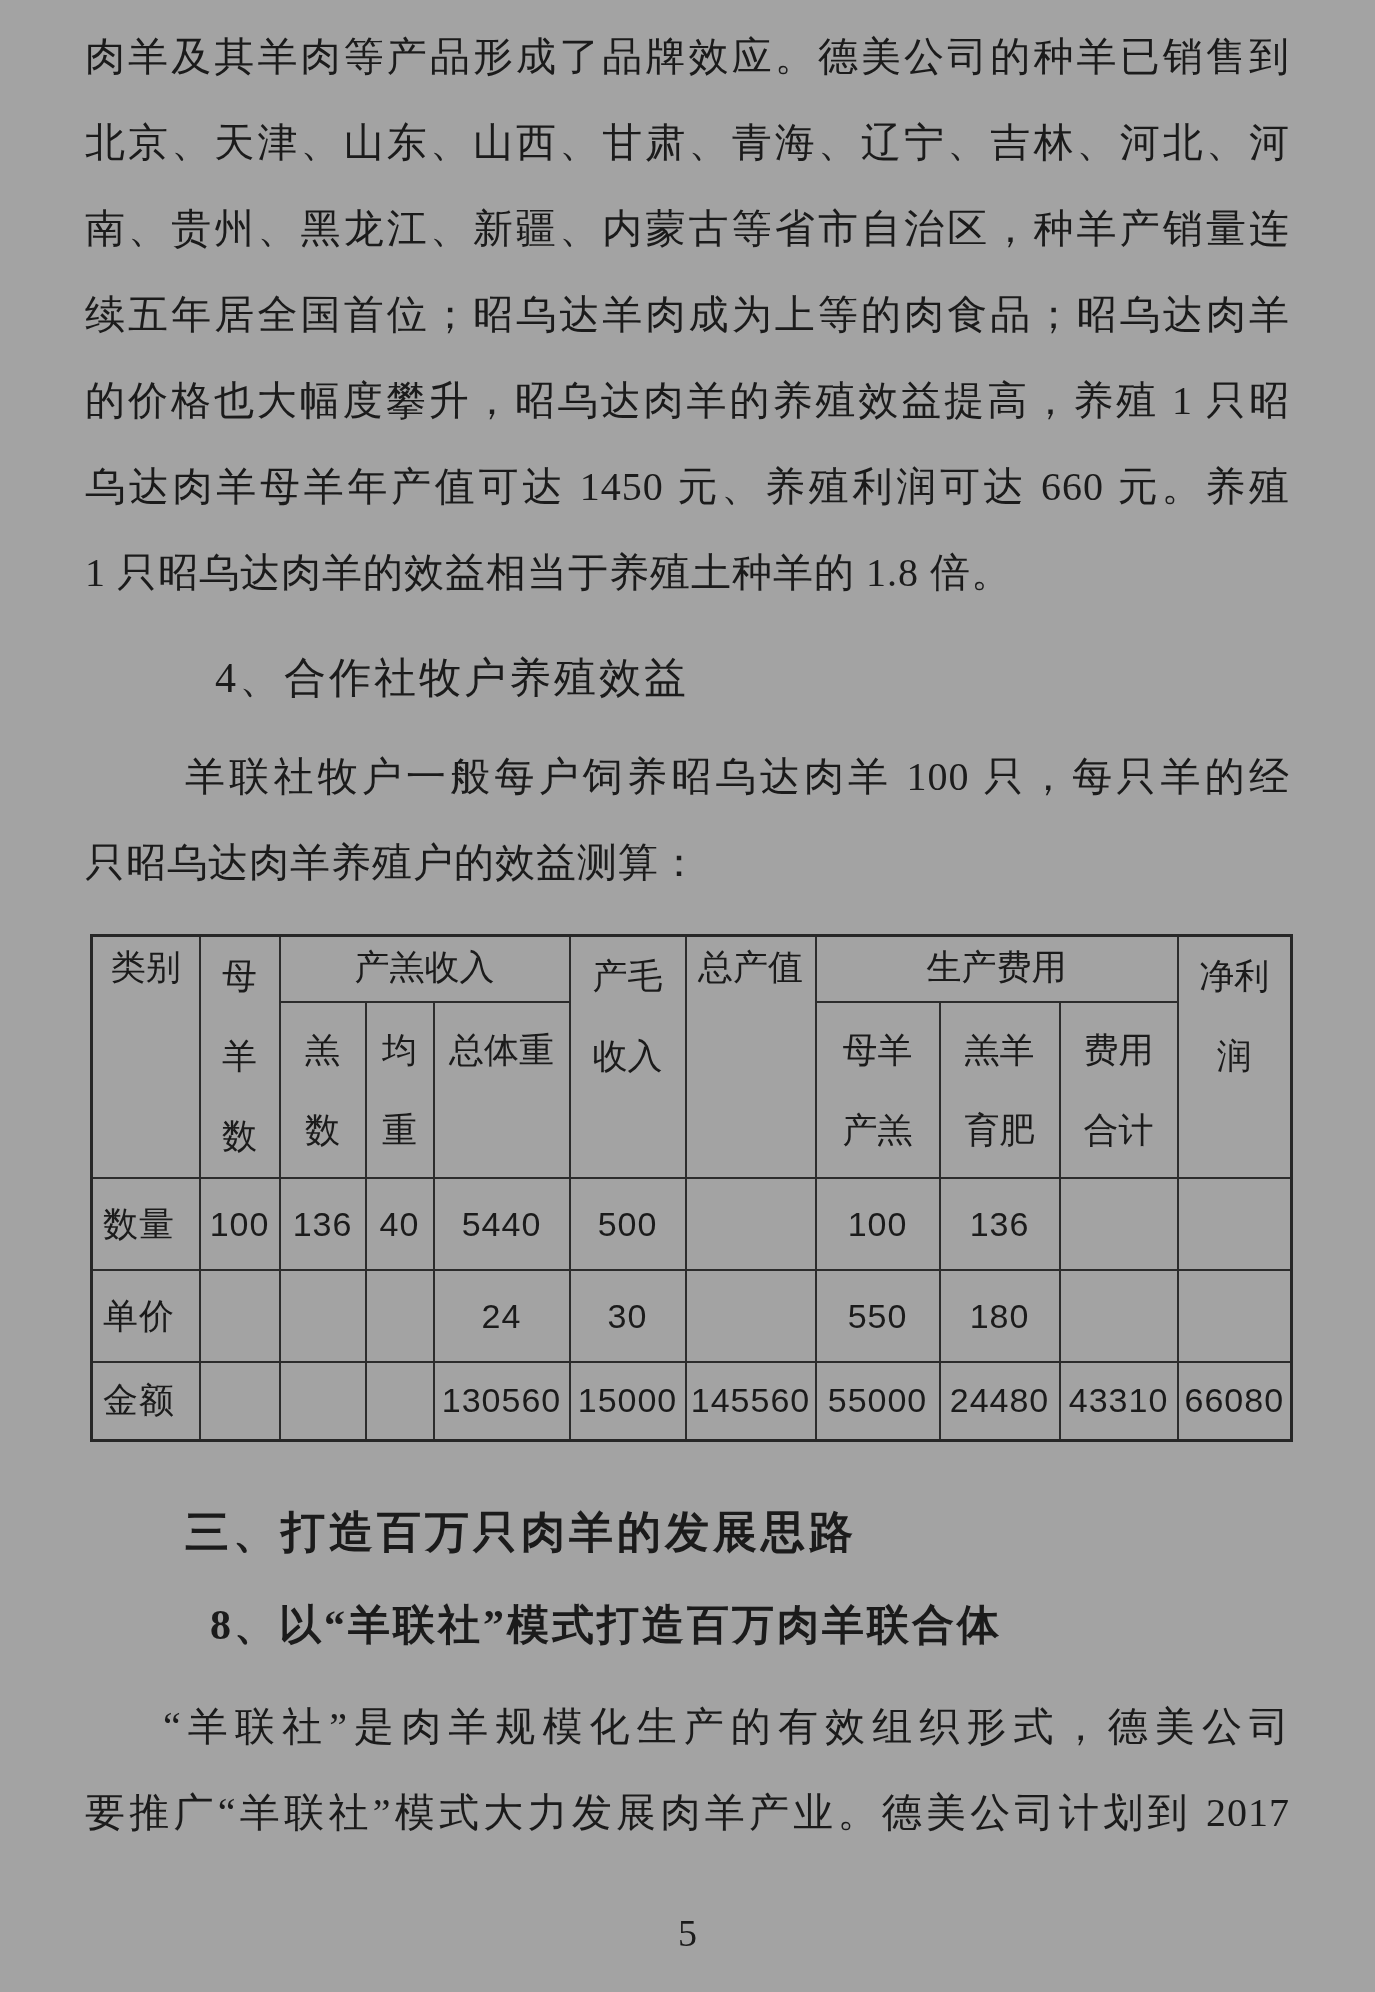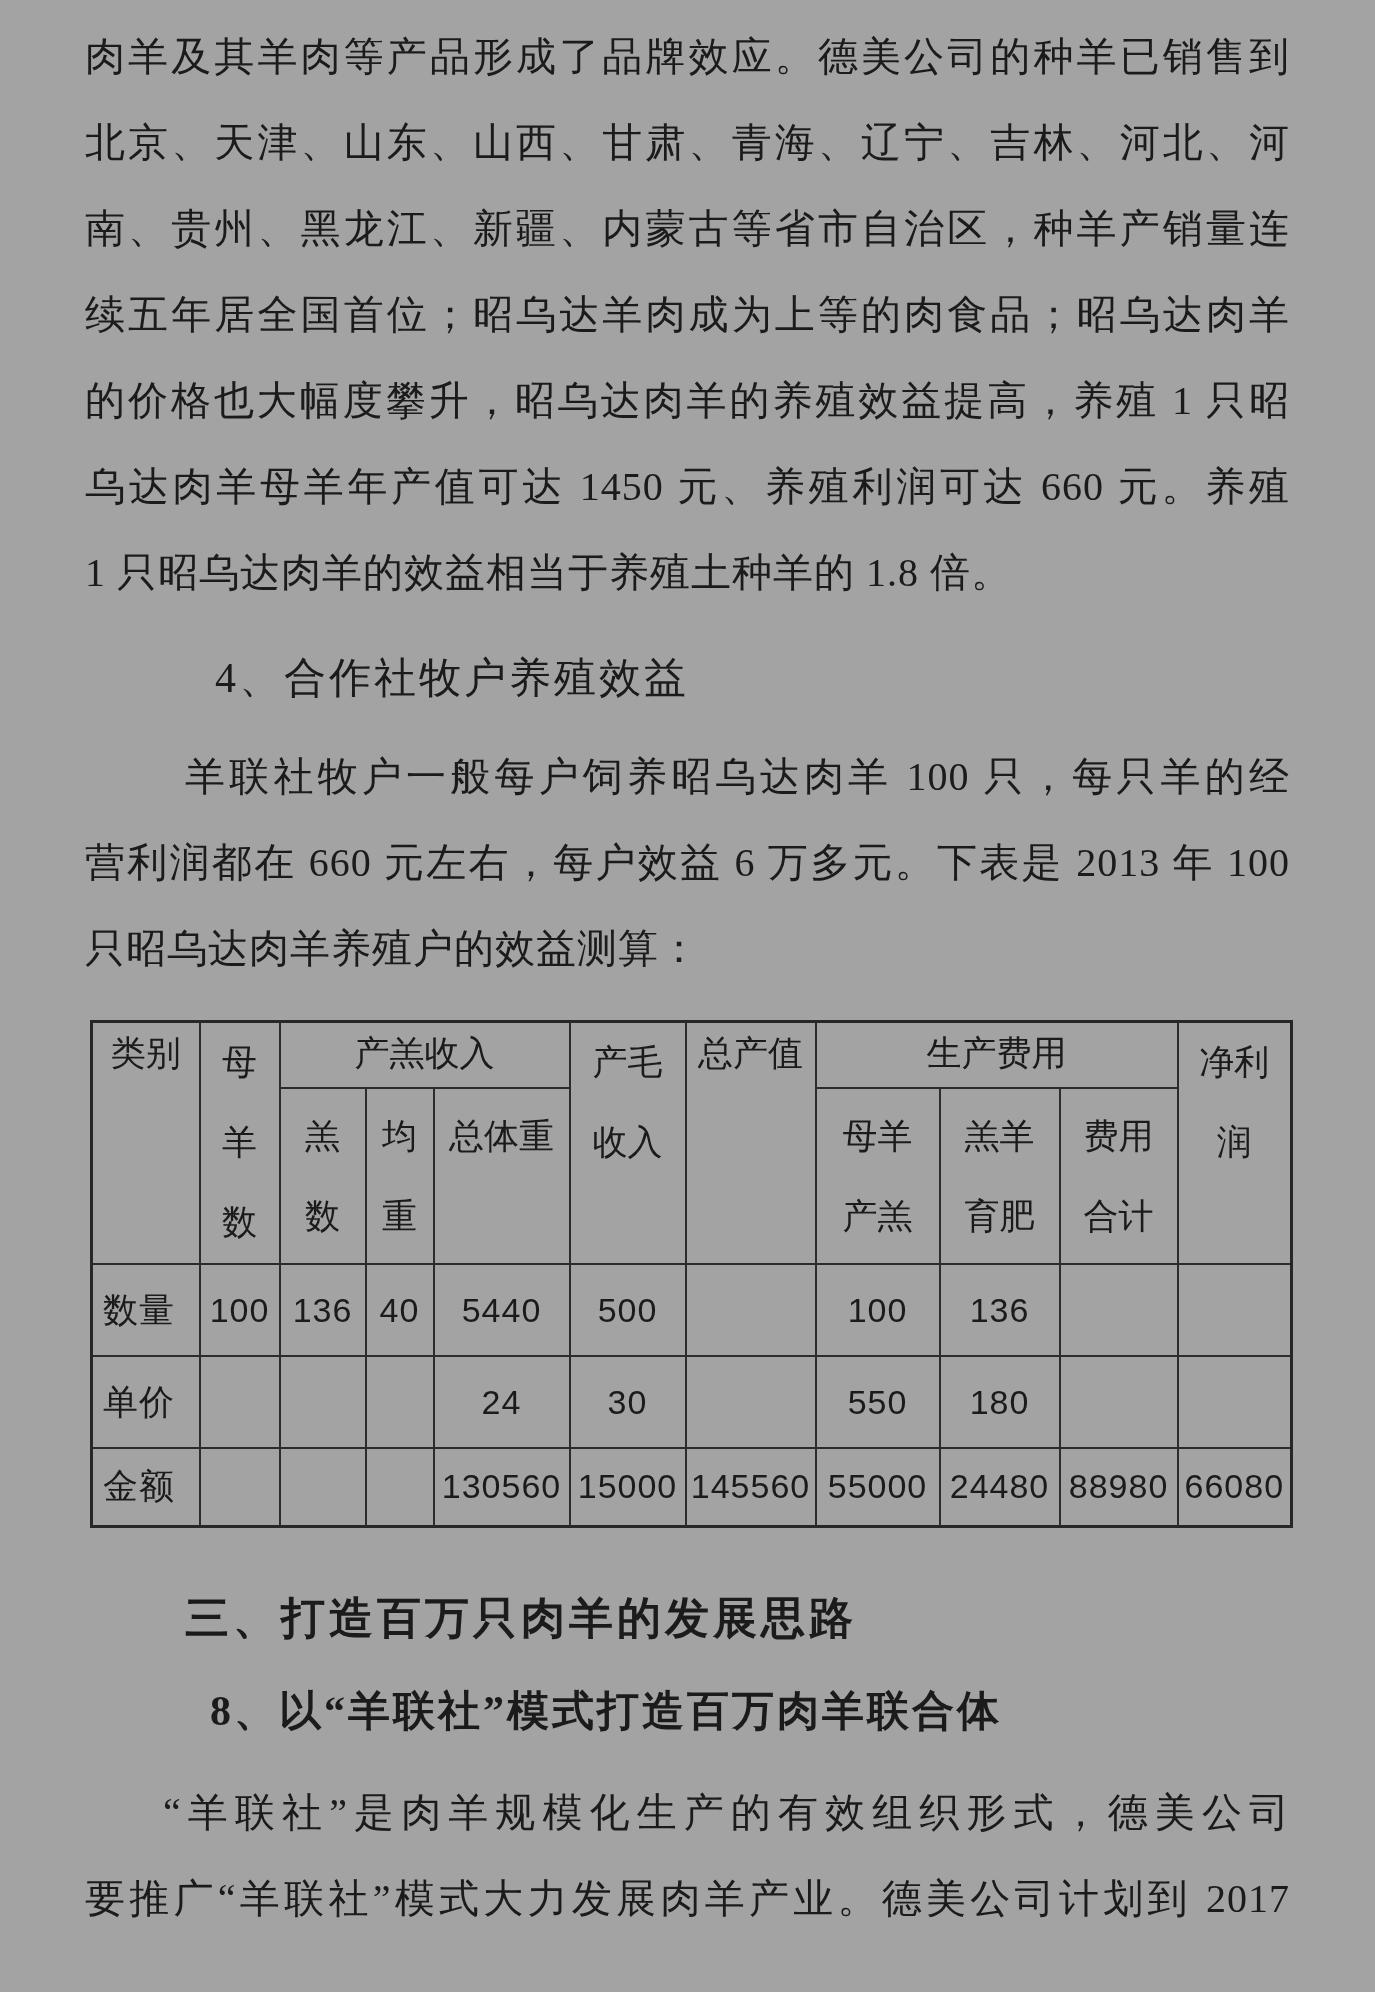--- a/index.html
+++ b/index.html
@@ -114,21 +114,20 @@
       <div class="line just">续五年居全国首位；昭乌达羊肉成为上等的肉食品；昭乌达肉羊</div>
       <div class="line just">的价格也大幅度攀升，昭乌达肉羊的养殖效益提高，养殖 1 只昭</div>
       <div class="line just">乌达肉羊母羊年产值可达 1450 元、养殖利润可达 660 元。养殖</div>
       <div class="line">1 只昭乌达肉羊的效益相当于养殖土种羊的 1.8 倍。</div>
     </div>
 
     <div class="h-sub">4、合作社牧户养殖效益</div>
 
     <div class="para">
       <div class="line just indent2">羊联社牧户一般每户饲养昭乌达肉羊 100 只，每只羊的经</div>
-      <div class="line just">营利润都在 660 元左右，每户效益 6 万多元。下表是 2013 年 100</div>
       <div class="line">只昭乌达肉羊养殖户的效益测算：</div>
     </div>
 
     <table class="btable">
       <colgroup>
         <col style="width:108px">
           <col style="width:80px">
           <col style="width:86px">
         <col style="width:68px">
           <col style="width:136px">
@@ -196,21 +195,21 @@
         <tr class="dr dr3">
           <td class="rowlabel">金额</td>
           <td></td>
           <td></td>
           <td></td>
           <td>130560</td>
           <td>15000</td>
           <td>145560</td>
           <td>55000</td>
           <td>24480</td>
-          <td>88980</td>
+          <td>43310</td>
           <td>66080</td>
         </tr>
       </tbody>
     </table>
 
     <div class="h-main">三、打造百万只肉羊的发展思路</div>
     <div class="h-sub2">8、以“羊联社”模式打造百万肉羊联合体</div>
 
     <div class="para p3">
       <div class="line just indentq">“羊联社”是肉羊规模化生产的有效组织形式，德美公司</div>

